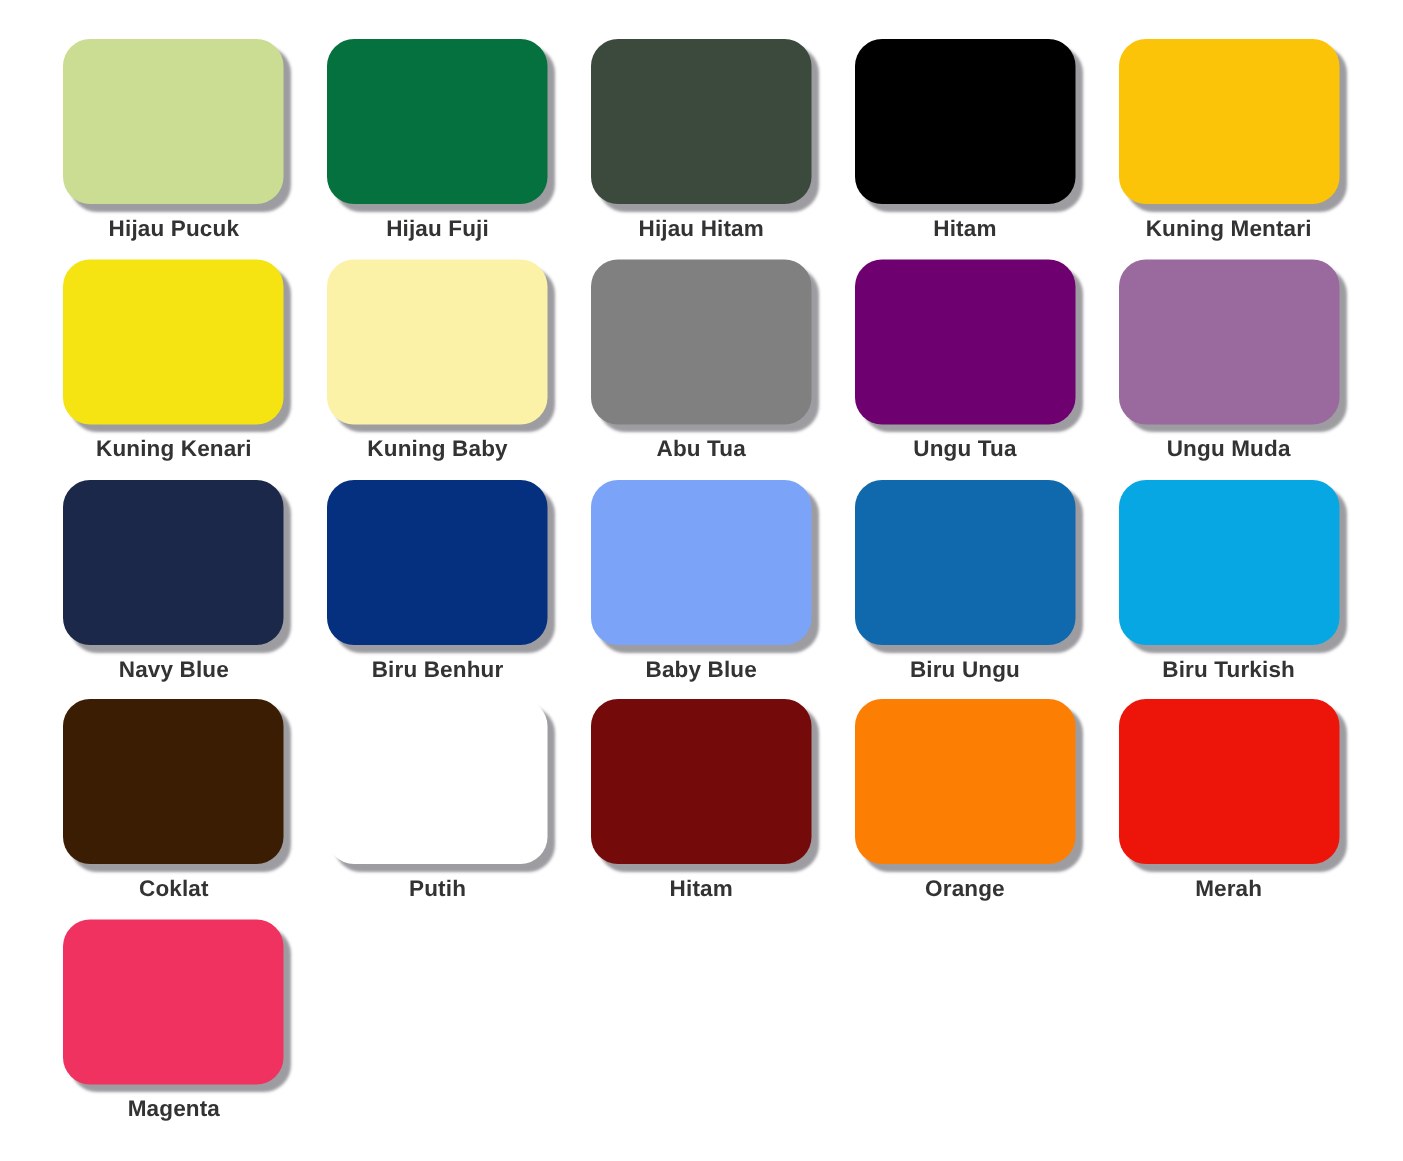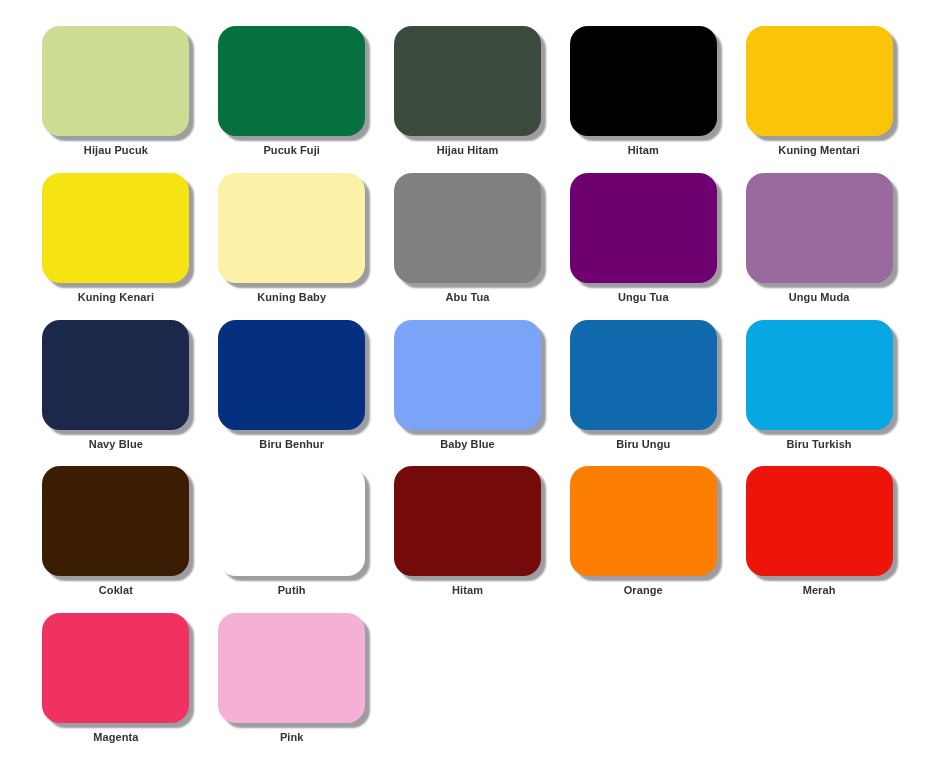--- a/index.html
+++ b/index.html
@@ -38,40 +38,40 @@
   .swatch-chip {
     width: 147px;
     height: 110px;
     border-radius: 18px;
     box-shadow: 5px 5px 2px 0 rgba(128,128,134,0.78);
     box-sizing: border-box;
   }
 
   .swatch-label {
     margin-top: 9px;
-    font-size: 11px;
+    font-size: 15px;
     font-weight: bold;
     color: #333333;
     letter-spacing: 0.1px;
     text-align: center;
     white-space: nowrap;
     line-height: 1;
   }
 </style>
 </head>
 <body>
 
 <div id="swatch-grid">
     <div class="swatch-cell">
       <div class="swatch-chip" style="background-color: rgb(203, 221, 146);"></div>
       <div class="swatch-label">Hijau Pucuk</div>
     </div>
     <div class="swatch-cell">
       <div class="swatch-chip" style="background-color: rgb(4, 113, 62);"></div>
-      <div class="swatch-label">Pucuk Fuji</div>
+      <div class="swatch-label">Hijau Fuji</div>
     </div>
     <div class="swatch-cell">
       <div class="swatch-chip" style="background-color: rgb(60, 74, 62);"></div>
       <div class="swatch-label">Hijau Hitam</div>
     </div>
     <div class="swatch-cell">
       <div class="swatch-chip" style="background-color: rgb(0, 0, 0);"></div>
       <div class="swatch-label">Hitam</div>
     </div>
     <div class="swatch-cell">
@@ -135,17 +135,13 @@
       <div class="swatch-label">Orange</div>
     </div>
     <div class="swatch-cell">
       <div class="swatch-chip" style="background-color: rgb(237, 20, 9);"></div>
       <div class="swatch-label">Merah</div>
     </div>
     <div class="swatch-cell">
       <div class="swatch-chip" style="background-color: rgb(239, 50, 96);"></div>
       <div class="swatch-label">Magenta</div>
     </div>
-    <div class="swatch-cell">
-      <div class="swatch-chip" style="background-color: rgb(244, 176, 213);"></div>
-      <div class="swatch-label">Pink</div>
-    </div>
   </div>
 
 </body></html>

